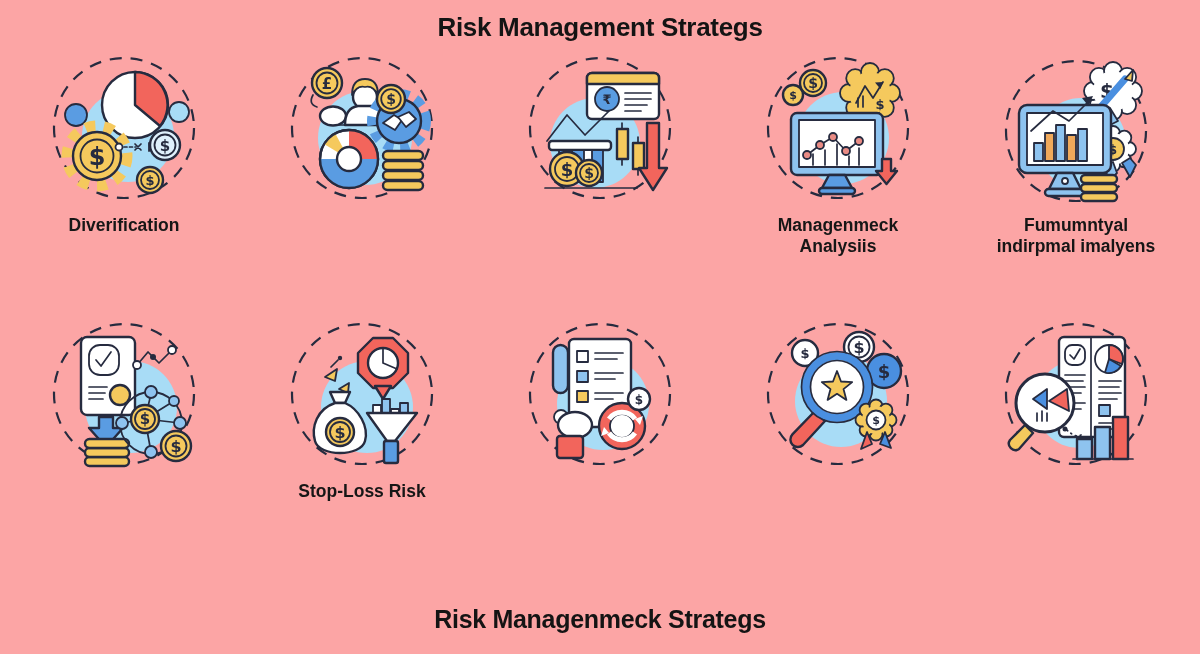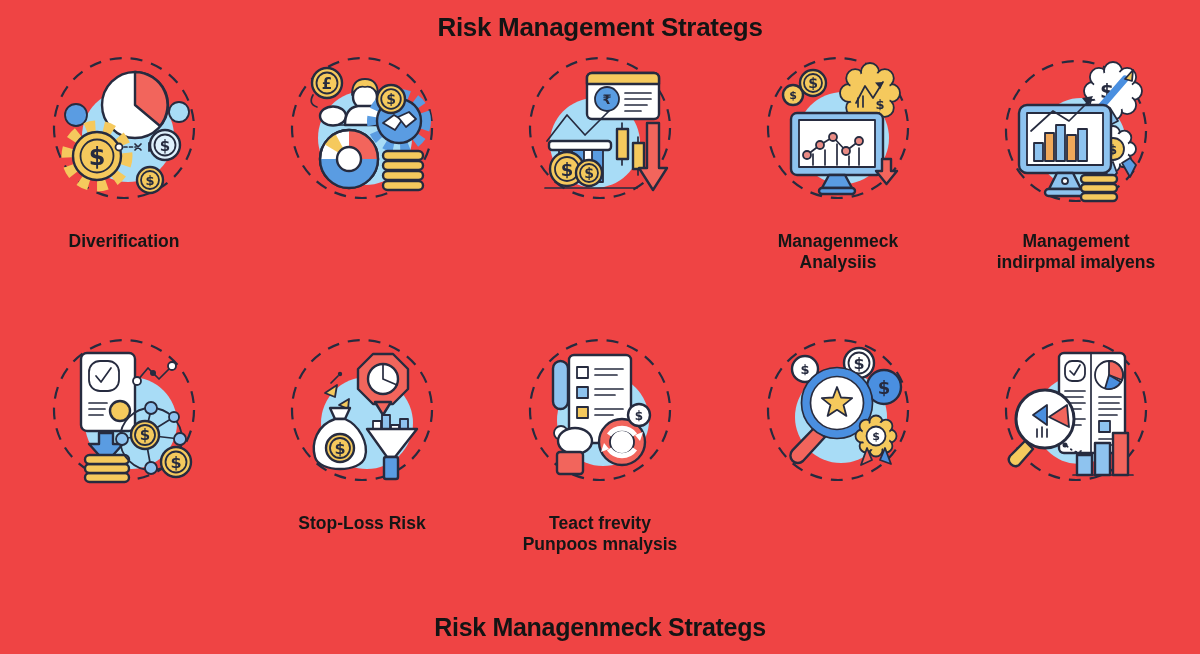--- a/index.html
+++ b/index.html
@@ -1,39 +1,39 @@
 <!DOCTYPE html>
 <html><head>
 <meta charset="utf-8">
 <style>
   * { margin:0; padding:0; box-sizing:border-box; }
   html,body { background:#ffffff; }
   .page {
-    width:1200px; height:654px; overflow:hidden; background:#ef4444;
+    width:1200px; height:654px; overflow:hidden; background:#fca5a5;
     font-family:"Liberation Sans", sans-serif; color:#111;
     display:flex; flex-direction:column; align-items:center;
   }
   .top-title {
     margin-top:12px; font-size:26px; font-weight:800; letter-spacing:-0.3px;
     text-align:center; color:#141414;
   }
   .grid {
     margin-top:10px;
     display:grid; grid-template-columns:repeat(5,238px);
     justify-content:center; row-gap:54px;
   }
   .card { display:flex; flex-direction:column; align-items:center; }
   .card svg { width:150px; height:150px; display:block; }
   .label {
-    margin-top:28px; min-height:50px; text-align:center;
+    margin-top:12px; min-height:50px; text-align:center;
     font-size:17.5px; font-weight:bold; line-height:1.22;
     white-space:pre-line; color:#161616;
   }
   .bottom-title {
-    margin-top:50px; font-size:25px; font-weight:800; letter-spacing:-0.3px;
+    margin-top:74px; font-size:25px; font-weight:800; letter-spacing:-0.3px;
     text-align:center; color:#141414;
   }
   
   .ol  { stroke:#262b3f; stroke-width:2.4; stroke-linejoin:round; stroke-linecap:round; }
   .ol2 { stroke:#262b3f; stroke-width:1.8; stroke-linejoin:round; stroke-linecap:round; }
   .thin{ stroke:#262b3f; stroke-width:1.7; fill:none; stroke-linecap:round; stroke-linejoin:round; }
   .dash{ fill:none; stroke:#262b3f; stroke-width:2.2; stroke-dasharray:12 9; }
   .fw{fill:#ffffff} .fy{fill:#f5c95d} .fr{fill:#f2655c} .fb{fill:#5a9ce2}
   .flb{fill:#8ec3ef} .fblob{fill:#a8dcf6} .fn{fill:none} .fdb{fill:#4a8fe0}
   text.t { font-family:"DejaVu Sans", sans-serif; font-weight:bold; fill:#262b3f; text-anchor:middle; }
@@ -226,21 +226,21 @@
         <path d="M92,43 l-11,2 6.5,8 Z" fill="#262b3f"></path>
         <path class="flb ol" d="M56,120 h16 l8,16 h-32 Z"></path>
         <circle class="fw ol2" cx="64" cy="128" r="3"></circle>
         <rect class="flb ol" x="44" y="136" width="40" height="7" rx="3.5"></rect>
         <g>
           <rect class="fy ol" x="80" y="140" width="36" height="8" rx="4"></rect>
           <rect class="fy ol" x="80" y="131" width="36" height="8" rx="4"></rect>
           <rect class="fy ol" x="80" y="122" width="36" height="8" rx="4"></rect>
         </g>
       </svg>
-      <figcaption class="label">Management
+      <figcaption class="label">Fumumntyal
 indirpmal imalyens</figcaption>
     </figure>
 
     <figure class="card">
       <svg viewBox="0 0 150 150">
         <circle class="fblob" cx="82" cy="88" r="46"></circle>
         <circle class="dash" cx="75" cy="75" r="70"></circle>
         <rect class="fw ol" x="32" y="18" width="54" height="78" rx="6"></rect>
         <rect class="fw ol2" x="40" y="26" width="30" height="30" rx="11"></rect>
         <polyline class="thin" points="47,41 52,47 62,33"></polyline>
@@ -318,22 +318,20 @@
         <rect class="fr ol" x="32" y="117" width="26" height="22" rx="3"></rect>
         <circle class="fr ol" cx="97" cy="107" r="23"></circle>
         <circle class="fw ol2" cx="97" cy="107" r="12"></circle>
         <path d="M84,100 A16 16 0 0 1 110,100" stroke="#ffffff" stroke-width="5" fill="none"></path>
         <path d="M110,100 l8,-3 -3,9 Z" fill="#ffffff"></path>
         <path d="M110,114 A16 16 0 0 1 84,114" stroke="#ffffff" stroke-width="5" fill="none"></path>
         <path d="M84,114 l-8,3 3,-9 Z" fill="#ffffff"></path>
         <circle class="fw ol" cx="114" cy="80" r="11"></circle>
         <text class="t" x="114" y="84.5" font-size="12">$</text>
       </svg>
-      <figcaption class="label">Teact frevity
-Punpoos mnalysis</figcaption>
     </figure>
 
     <figure class="card">
       <svg viewBox="0 0 150 150">
         <circle class="fblob" cx="78" cy="82" r="46"></circle>
         <circle class="dash" cx="75" cy="75" r="70"></circle>
         <circle class="fw ol" cx="42" cy="34" r="13"></circle>
         <text class="t" x="42" y="38.5" font-size="13">$</text>
         <circle class="fw ol" cx="96" cy="28" r="15"></circle>
         <circle class="fn ol2" cx="96" cy="28" r="10.5"></circle>

